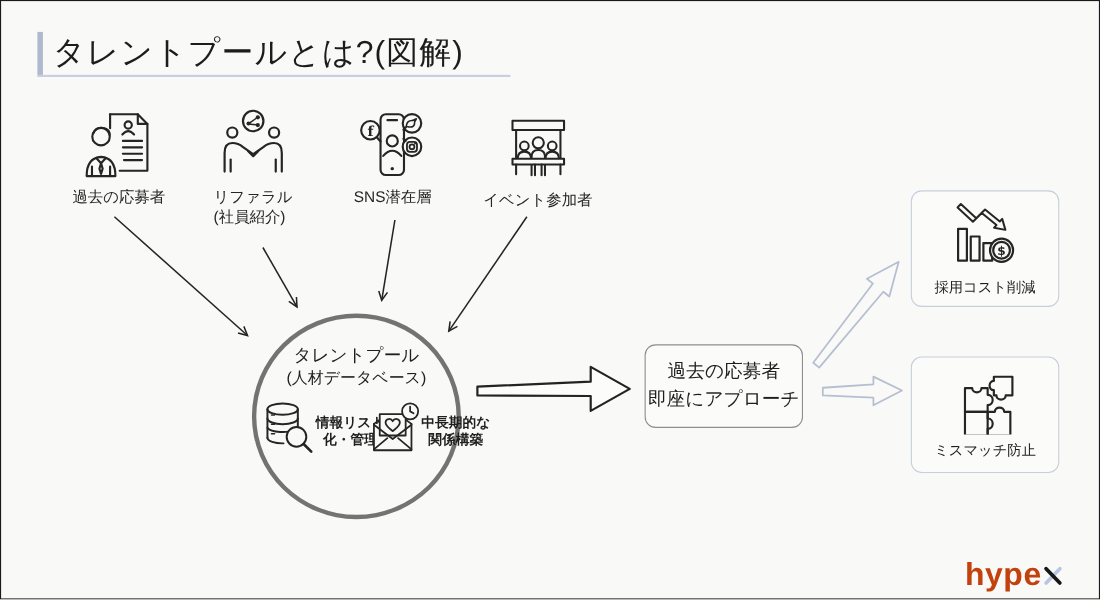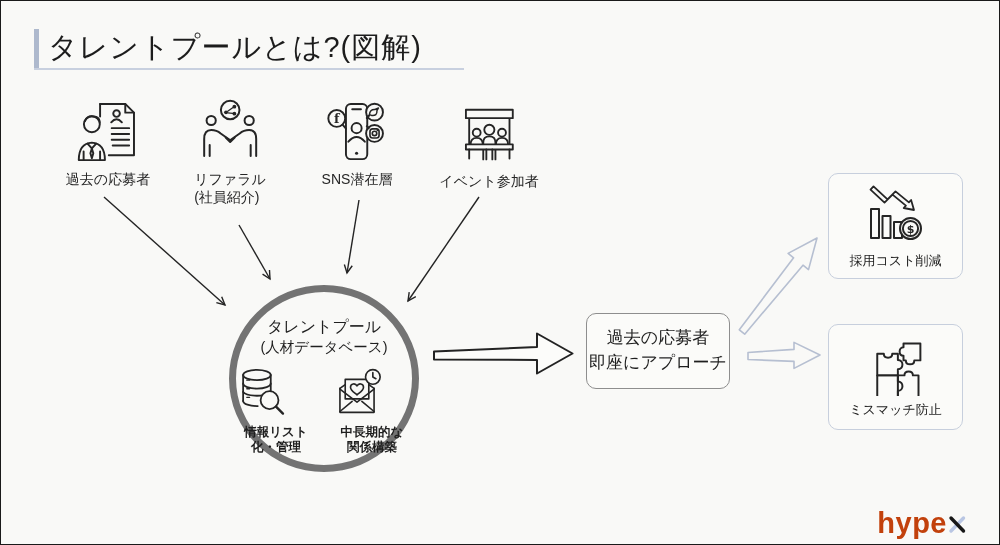--- a/index.html
+++ b/index.html
@@ -16,27 +16,27 @@
     position:absolute;left:47px;top:27px;font-size:29px;letter-spacing:1px;
     color:#1c1c1c;white-space:nowrap;
   }
   
   .src{position:absolute;top:98px;transform:translateX(-50%);display:flex;flex-direction:column;align-items:center;}
   .src .ic{height:64px;display:flex;align-items:flex-end;justify-content:center;}
   .src .lbl{margin-top:7px;font-size:14px;line-height:1.32;color:#262626;text-align:left;white-space:nowrap;}
   
   .pool-circle{
     position:absolute;left:228px;top:284px;width:190px;height:187px;
-    border:7px solid #737373;border-radius:50%;
+    border:4px solid #737373;border-radius:50%;
     display:flex;flex-direction:column;align-items:center;padding-top:25px;
   }
   .pool-title{font-size:16px;color:#1f1f1f;line-height:1.3;white-space:nowrap;}
   .pool-subtitle{font-size:14.5px;color:#1f1f1f;line-height:1.3;white-space:nowrap;}
   .pool-items{display:flex;gap:14px;margin-top:9px;}
-  .pool-item{width:82px;display:flex;flex-direction:column;}
+  .pool-item{width:82px;display:flex;flex-direction:row;align-items:center;}
   .pool-item .lbl{margin-top:3px;font-size:12.5px;font-weight:bold;line-height:1.25;text-align:center;color:#1f1f1f;white-space:nowrap;}
   
   .approach-box{
     position:absolute;left:585px;top:312px;width:144px;height:76px;
     border:1.5px solid #8e8e8e;border-radius:10px;background:#fbfbf9;
     display:flex;flex-direction:column;align-items:center;justify-content:center;
     font-size:17px;line-height:1.45;color:#1e1e1e;text-align:center;white-space:nowrap;
   }
   
   .benefit-box{

